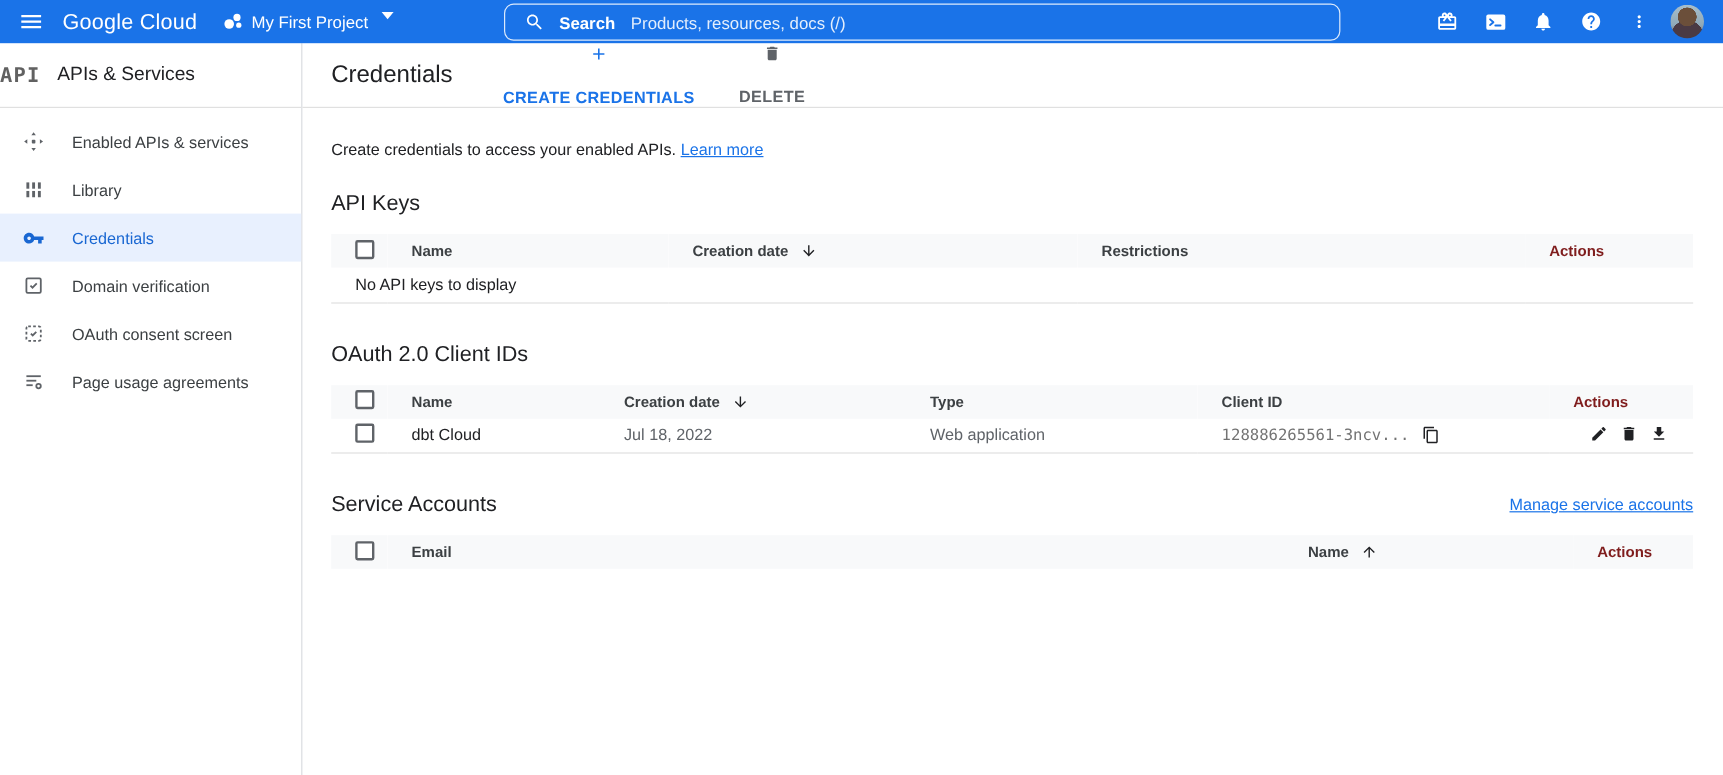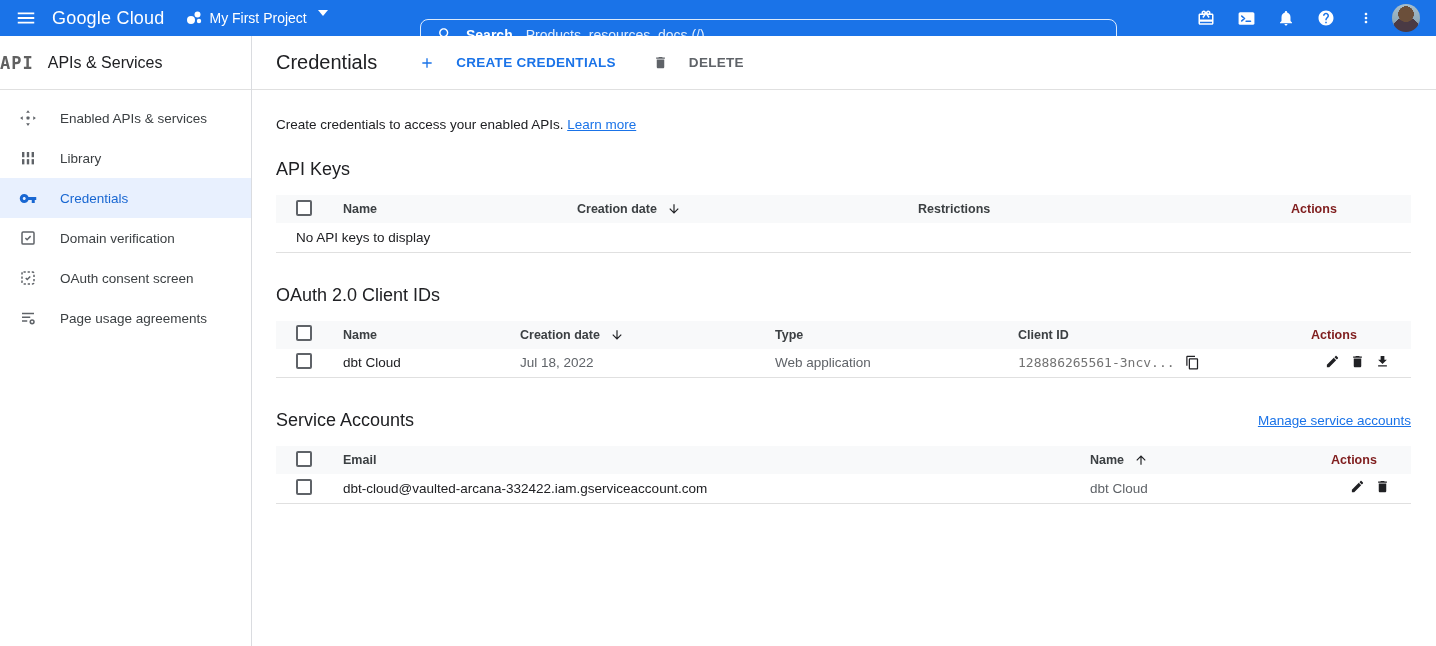--- a/index.html
+++ b/index.html
@@ -21,21 +21,21 @@
     color: #fff;
   }
   .hamburger { width: 52px; height: 36px; display: flex; align-items: center; justify-content: center; cursor: pointer; }
   .logo { font-size: 18px; letter-spacing: .2px; display: flex; align-items: baseline; white-space: nowrap; }
   .project-btn { display: flex; align-items: flex-start; margin-left: 22px; gap: 7px; cursor: pointer; }
   .project-btn .pname { font-size: 14px; }
   .caret-down { width: 0; height: 0; border-left: 5px solid transparent; border-right: 5px solid transparent; border-top: 6px solid #fff; margin-left: 4px; }
 
   .searchbar {
     position: absolute;
-    left: 420px; top: 19px;
+    left: 420px; top: 3px;
     width: 697px; height: 31px;
     border: 1px solid rgba(255,255,255,0.85);
     border-radius: 8px;
     display: flex; align-items: center;
     padding-left: 16px;
     cursor: text;
   }
   .searchbar .slabel { font-size: 14px; font-weight: 700; margin-left: 12px; }
   .searchbar .splaceholder { font-size: 14px; font-weight: 400; color: rgba(255,255,255,0.88); margin-left: 13px; }
 
@@ -78,20 +78,21 @@
   .toolbar {
     height: 54px; border-bottom: 1px solid #e0e0e0;
     display: flex; align-items: center; padding-left: 24px; flex-shrink: 0;
   }
   .page-title { font-size: 20px; font-weight: 400; color: #202124; }
   .tbtn {
     display: flex; align-items: center; gap: 21px;
     font-size: 13.5px; font-weight: 700; letter-spacing: .3px;
     cursor: pointer; background: none; border: none;
     font-family: "Liberation Sans", sans-serif;
+    flex-direction: column;
   }
   .tbtn.create { color: #1a73e8; margin-left: 42px; }
   .tbtn.delete { color: #5f6368; margin-left: 37px; }
 
   .page-body { padding: 27px 25px 0 24px; }
   .intro { font-size: 13.5px; color: #202124; margin-bottom: 27px; }
   a.blue-link { color: #1a73e8; text-decoration: underline; cursor: pointer; }
 
   .section { margin-bottom: 32px; }
   .section h2 { font-size: 18px; font-weight: 400; color: #202124; margin-bottom: 15px; }
@@ -414,37 +415,18 @@
                       <svg width="14" height="14" viewBox="0 0 24 24" fill="#202124">
                         <path d="M4 12l1.41 1.41L11 7.83V20h2V7.83l5.59 5.58L20 12l-8-8-8 8z"></path>
                       </svg>
                     </span>
                 </span>
               </th>
               <th class="actions-col">Actions</th>
             </tr>
           </thead>
           <tbody>
-            <tr>
-              <td><span class="cb"></span></td>
-              <td>dbt-cloud@vaulted-arcana-332422.iam.gserviceaccount.com</td>
-              <td class="gray">dbt Cloud</td>
-              <td class="actions-cell">
-                <span class="row-actions">
-                  <span class="act">
-                      <svg width="15" height="15" viewBox="0 0 24 24" fill="#202124">
-                        <path d="M3 17.25V21h3.75L17.81 9.94l-3.75-3.75L3 17.25zM20.71 7.04c.39-.39.39-1.02 0-1.41l-2.34-2.34c-.39-.39-1.02-.39-1.41 0l-1.83 1.83 3.75 3.75 1.83-1.83z"></path>
-                      </svg>
-                    </span>
-                  <span class="act">
-                      <svg width="15" height="15" viewBox="0 0 24 24" fill="#202124">
-                        <path d="M6 19c0 1.1.9 2 2 2h8c1.1 0 2-.9 2-2V7H6v12zM19 4h-3.5l-1-1h-5l-1 1H5v2h14V4z"></path>
-                      </svg>
-                    </span>
-                </span>
-              </td>
-            </tr>
           </tbody>
         </table>
       </div>
     </div>
   </div>
 </div>
 
 </body></html>

